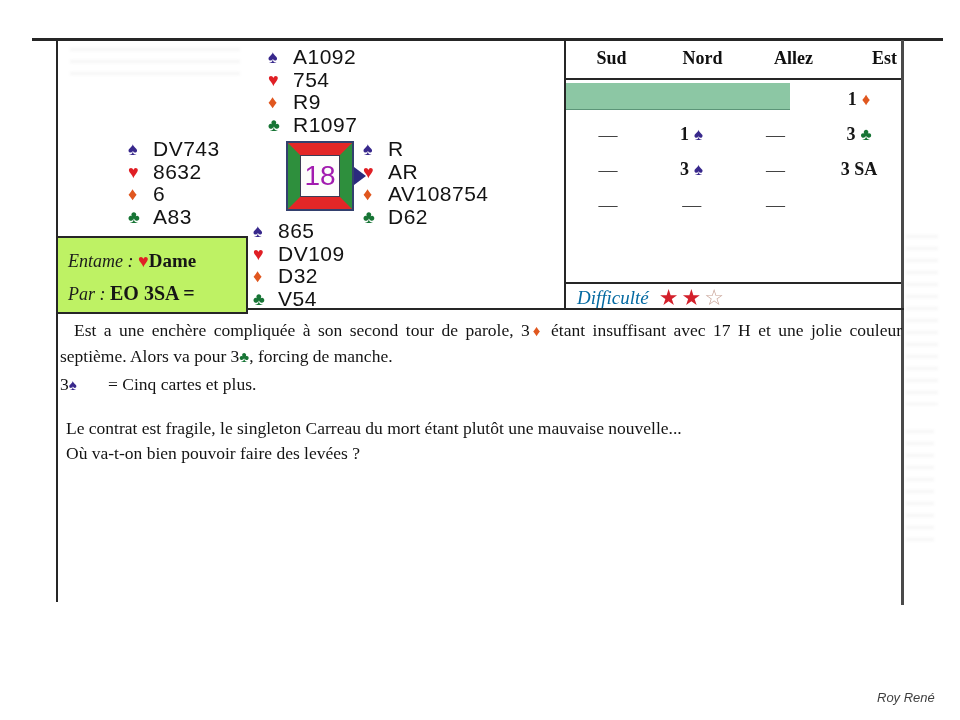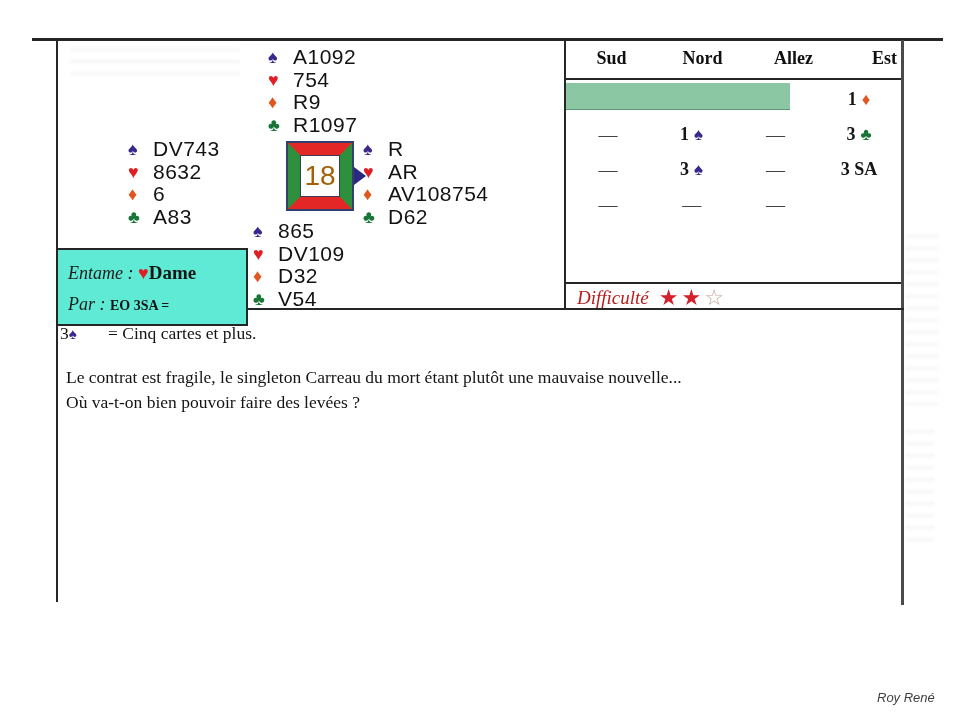--- a/index.html
+++ b/index.html
@@ -11,49 +11,49 @@
   .hand{position:absolute;font-family:"Liberation Sans",sans-serif;font-size:21px;
         letter-spacing:.5px;color:#131313;}
   .hand-row{height:22.5px;display:flex;align-items:center;white-space:nowrap;}
   .hand-row .suit-glyph{display:inline-block;width:25px;font-size:18px;line-height:18px;}
   .hand-row .cards{display:inline-block;}
 
   
   .board-marker{position:absolute;left:288px;top:143px;width:38px;height:40px;
         border-style:solid;border-width:13px;outline:2px solid #33406e;background:#fff;}
   .board-inner{width:38px;height:40px;display:flex;align-items:center;justify-content:center;
-        font-family:"Liberation Sans",sans-serif;font-size:28px;color:#a16207;
+        font-family:"Liberation Sans",sans-serif;font-size:28px;color:#a21caf;
         box-shadow:0 0 0 1px #3c3c55;background:#fdfdfb;}
   .dealer-arrow{position:absolute;left:354px;top:167px;width:0;height:0;
         border-top:9px solid transparent;border-bottom:9px solid transparent;
         border-left:12px solid #2b2a7e;}
 
   
-  .lead-box{position:absolute;left:56px;top:248px;width:188px;height:74px;
-        border:2px solid #262626;background:#5eead4;}
+  .lead-box{position:absolute;left:56px;top:236px;width:188px;height:74px;
+        border:2px solid #262626;background:#bef264;}
   .lead-line{position:absolute;left:10px;white-space:nowrap;font-size:18px;}
   .lead-label{font-style:italic;color:#1c1c1c;}
   .lead-strong{font-weight:bold;font-size:19px;}
 
   
   .bid-header{position:absolute;left:566px;top:48px;width:364px;display:grid;
         grid-template-columns:repeat(4,1fr);justify-items:center;
         font-weight:bold;font-size:18px;color:#101010;}
   .pass-bar{position:absolute;left:566px;top:83px;width:224px;height:26px;
         border-bottom:1px solid #5c9578;}
   .bid-rows{position:absolute;left:566px;top:82px;width:335px;display:grid;
         grid-template-columns:repeat(4,1fr);grid-auto-rows:35px;
         align-items:center;justify-items:center;}
   .bid-cell{font-weight:bold;font-size:18px;white-space:nowrap;}
   .bid-cell .suit-glyph{margin-left:5px;}
   .bid-cell.dash{font-weight:500;font-size:19px;color:#3a3a3a;letter-spacing:0;}
 
   
   .difficulty{position:absolute;left:577px;top:285px;display:flex;align-items:center;gap:10px;}
-  .difficulty .label{font-style:italic;font-size:19px;color:#b91c1c;}
+  .difficulty .label{font-style:italic;font-size:19px;color:#0369a1;}
   .difficulty .stars span{font-size:22px;margin-right:3px;}
 
   
   .commentary{position:absolute;left:58px;top:312px;width:842px;padding:6px 6px 0 2px;
         font-size:17.5px;line-height:24.5px;color:#141414;}
   .para{margin:0;}
   .justify{text-align:justify;}
   .indent{text-indent:14px;}
   .small-indent{text-indent:6px;}
   .defs{margin-top:5px;line-height:20px;}
@@ -165,21 +165,21 @@
   </div>
   <div class="dealer-arrow" style="border-left-color: rgb(43, 42, 126);"></div>
 
   <div class="lead-box">
     <div class="lead-line" style="top:12px;">
       <span class="lead-label">Entame :</span>
       <span class="suit-glyph" style="color: rgb(224, 31, 37);">♥</span><span class="lead-strong">Dame</span>
     </div>
     <div class="lead-line" style="top:44px;">
       <span class="lead-label">Par :</span>
-      <span class="lead-strong" style="font-size:14px;">EO 3SA =</span>
+      <span class="lead-strong" style="font-size:20px;">EO 3SA =</span>
     </div>
   </div>
 
   <div class="bid-header">
     <span>Sud</span>
     <span>Nord</span>
     <span>Allez</span>
     <span>Est</span>
   </div>
   <div class="pass-bar" style="background: rgb(140, 199, 164);"></div>
@@ -201,20 +201,21 @@
       <div class="bid-cell dash">—</div>
       <div class="bid-cell"></div>
     </div>
 
   <div class="difficulty">
     <span class="label">Difficulté</span>
     <span class="stars"><span style="color: rgb(211, 32, 43);">★</span><span style="color: rgb(211, 32, 43);">★</span><span style="color: rgb(199, 161, 149);">☆</span></span>
   </div>
 
   <div class="commentary">
+    <p class="para justify indent">Est a une enchère compliquée à son second tour de parole, 3<span class="suit-glyph" style="color: rgb(224, 87, 31); font-size: 15px;">♦</span> étant insuffisant avec 17 H et une jolie couleur septième. Alors va pour 3<span class="suit-glyph" style="color: rgb(23, 117, 53); font-size: 15px;">♣</span>, forcing de manche.</p>
     <div class="defs">
         <div><span class="def-term">3<span class="suit-glyph" style="color: rgb(56, 40, 140); font-size: 15px;">♠</span></span>= Cinq cartes et plus.</div>
       </div>
     <div class="para small-indent gap20">
         <div>Le contrat est fragile, le singleton Carreau du mort étant plutôt une mauvaise nouvelle...</div>
         <div>Où va-t-on bien pouvoir faire des levées ?</div>
       </div>
   </div>
 
   <div class="footer-credit">Roy René</div>

